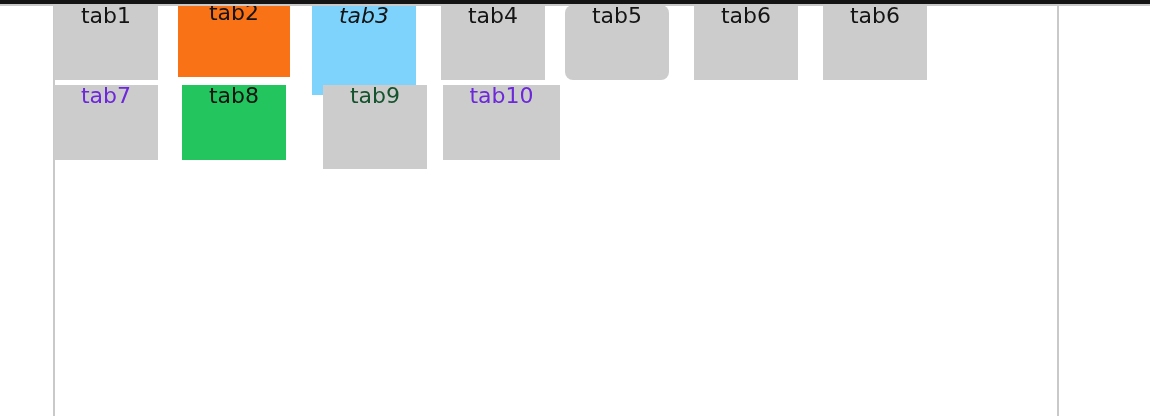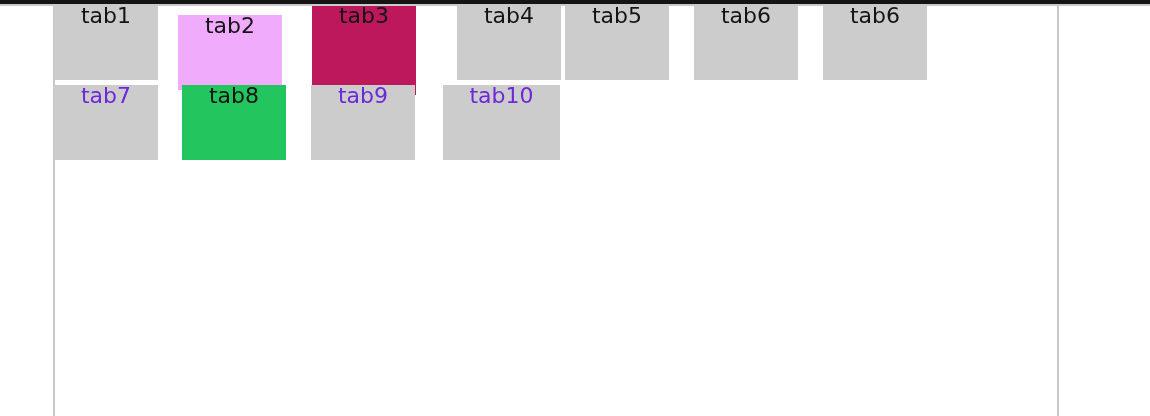--- a/index.html
+++ b/index.html
@@ -93,45 +93,45 @@
 
     <div class="pane-border-left"></div>
     <div class="pane-border-right"></div>
 
     <div class="content-area"></div>
 
     <div id="tab-strip">
         <div class="tab" style="left: 54px; top: 5px; width: 104px; height: 75px; background: rgb(204, 204, 204); color: rgb(20, 20, 20);">
           <span class="tab-label">tab1</span>
         </div>
-        <div class="tab" style="left: 178px; top: 15px; width: 104px; height: 75px; background: #f0abfc; color: rgb(20, 20, 20);">
+        <div class="tab" style="left: 178px; top: 2px; width: 112px; height: 75px; background: #f97316; color: rgb(20, 20, 20);">
           <span class="tab-label">tab2</span>
         </div>
-        <div class="tab" style="left: 312px; top: 5px; width: 104px; height: 90px; background: #be185d; color: rgb(20, 20, 20);">
+        <div class="tab" style="left: 312px; top: 5px; width: 104px; height: 90px; background: #7dd3fc; color: rgb(20, 20, 20); font-style: italic;">
           <span class="tab-label">tab3</span>
         </div>
-        <div class="tab" style="left: 441px; top: 5px; width: 104px; height: 75px; background: rgb(204, 204, 204); color: rgb(20, 20, 20); margin-left: 16px;">
+        <div class="tab" style="left: 441px; top: 5px; width: 104px; height: 75px; background: rgb(204, 204, 204); color: rgb(20, 20, 20);">
           <span class="tab-label">tab4</span>
         </div>
-        <div class="tab" style="left: 565px; top: 5px; width: 104px; height: 75px; background: rgb(204, 204, 204); color: rgb(20, 20, 20);">
+        <div class="tab" style="left: 565px; top: 5px; width: 104px; height: 75px; background: rgb(204, 204, 204); color: rgb(20, 20, 20); border-radius: 8px;">
           <span class="tab-label">tab5</span>
         </div>
         <div class="tab" style="left: 694px; top: 5px; width: 104px; height: 75px; background: rgb(204, 204, 204); color: rgb(20, 20, 20);">
           <span class="tab-label">tab6</span>
         </div>
         <div class="tab" style="left: 823px; top: 5px; width: 104px; height: 75px; background: rgb(204, 204, 204); color: rgb(20, 20, 20);">
           <span class="tab-label">tab6</span>
         </div>
         <div class="tab" style="left: 54px; top: 85px; width: 104px; height: 75px; background: rgb(204, 204, 204); color: #6d28d9;">
           <span class="tab-label">tab7</span>
         </div>
         <div class="tab" style="left: 182px; top: 85px; width: 104px; height: 75px; background: #22c55e; color: rgb(20, 20, 20);">
           <span class="tab-label">tab8</span>
         </div>
-        <div class="tab" style="left: 311px; top: 85px; width: 104px; height: 75px; background: rgb(204, 204, 204); color: #6d28d9;">
+        <div class="tab" style="left: 323px; top: 85px; width: 104px; height: 84px; background: rgb(204, 204, 204); color: #14532d;">
           <span class="tab-label">tab9</span>
         </div>
         <div class="tab" style="left: 443px; top: 85px; width: 117px; height: 75px; background: rgb(204, 204, 204); color: #6d28d9;">
           <span class="tab-label">tab10</span>
         </div>
       </div>
 
   </div>
 
   <div class="top-bar"></div>

